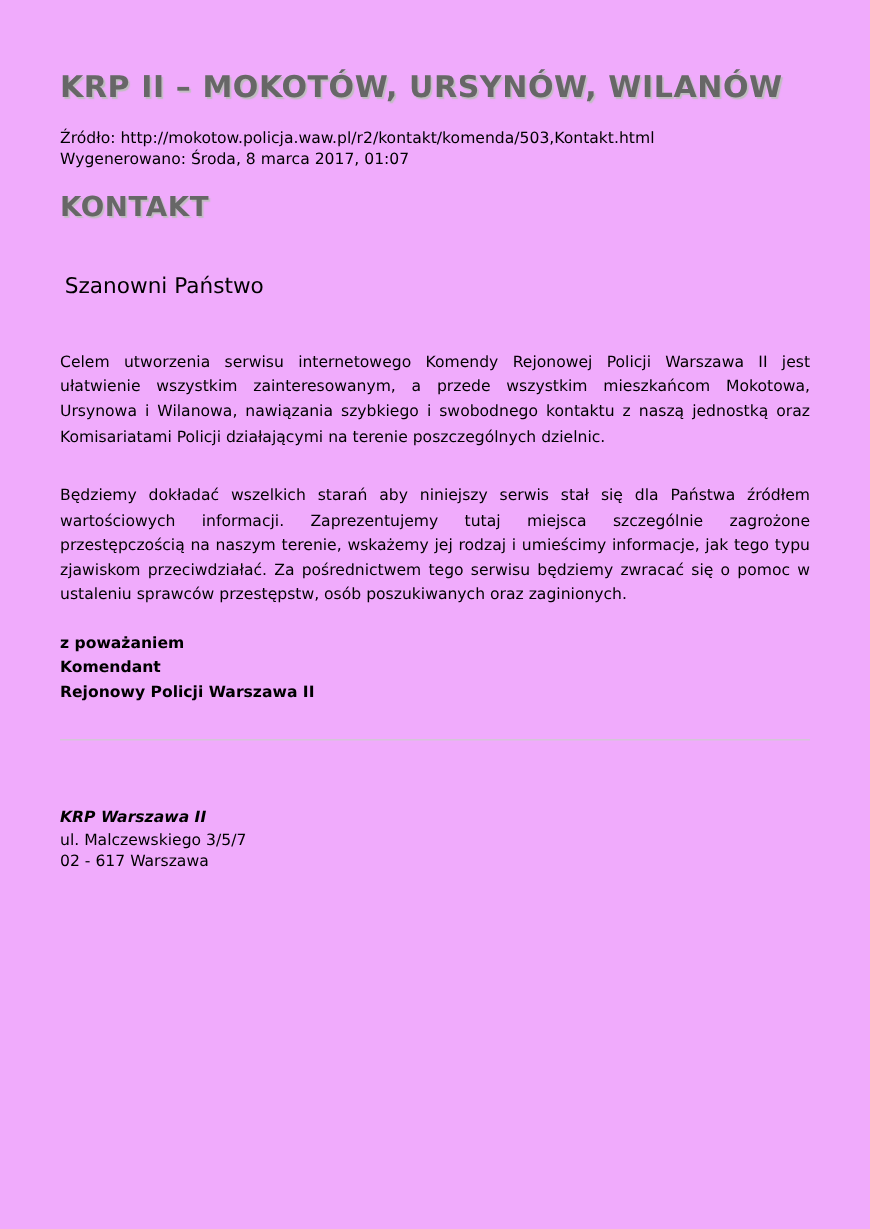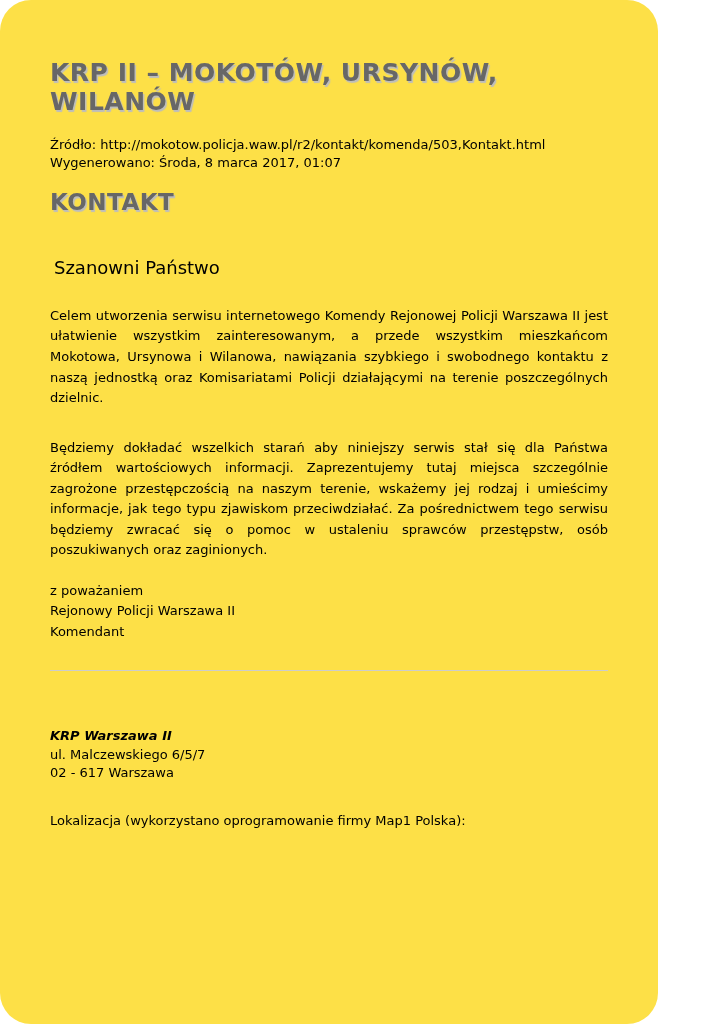--- a/index.html
+++ b/index.html
@@ -8,26 +8,25 @@
     background: #ffffff;
   }
 
   body {
     font-family: "DejaVu Sans", "Liberation Sans", sans-serif;
     color: #000000;
   }
 
   .page {
     position: relative;
-    width: 658px;
+    width: 725px;
     height: 1024px;
-    background: #fde047;
+    background: #f0abfc;
     padding: 58px 50px 0 50px;
     overflow: hidden;
-    border-radius: 31px;
   }
 
   h1.page-title {
     font-size: 25px;
     font-weight: bold;
     color: #676767;
     text-shadow: 1.5px 1.5px 1px #bdbdbd;
     letter-spacing: 0.5px;
     margin-bottom: 20px;
   }
@@ -55,27 +54,27 @@
   }
 
   .body-par {
     font-size: 13px;
     line-height: 1.58;
     text-align: justify;
     margin-top: 29px;
   }
 
   .body-par.first {
-    margin-top: 28px;
+    margin-top: 44px;
   }
 
   .signature-block {
     margin-top: 20px;
     font-size: 13px;
-    font-weight: normal;
+    font-weight: bold;
     line-height: 1.58;
   }
 
   hr.divider {
     border: none;
     border-top: 1px solid #cccccc;
     margin-top: 28px;
   }
 
   .address-block {
@@ -109,27 +108,26 @@
 
   <p class="greeting">Szanowni Państwo</p>
 
   <p class="body-par first">Celem utworzenia serwisu internetowego Komendy Rejonowej Policji Warszawa II jest ułatwienie wszystkim zainteresowanym, a przede wszystkim mieszkańcom Mokotowa, Ursynowa i Wilanowa, nawiązania szybkiego i swobodnego kontaktu z naszą jednostką oraz Komisariatami Policji działającymi na terenie poszczególnych dzielnic.</p>
 
   <p class="body-par">Będziemy dokładać wszelkich starań aby niniejszy serwis stał się dla Państwa źródłem wartościowych informacji. Zaprezentujemy tutaj miejsca szczególnie zagrożone przestępczością na naszym terenie, wskażemy jej rodzaj i umieścimy informacje, jak tego typu zjawiskom przeciwdziałać. Za pośrednictwem tego serwisu będziemy zwracać się o pomoc w ustaleniu sprawców przestępstw, osób poszukiwanych oraz zaginionych.</p>
 
 
   <div class="signature-block">
     <div>z poważaniem</div>
+    <div>Komendant</div>
     <div>Rejonowy Policji Warszawa II</div>
-    <div>Komendant</div>
   </div>
 
   <hr class="divider">
 
   <div class="address-block">
     <div class="address-name">KRP Warszawa II</div>
-    <div>ul. Malczewskiego 6/5/7</div>
+    <div>ul. Malczewskiego 3/5/7</div>
     <div>02 - 617 Warszawa</div>
   </div>
 
-  <p class="location-note">Lokalizacja (wykorzystano oprogramowanie firmy Map1 Polska):</p>
 
 </div>
 
 </body></html>

